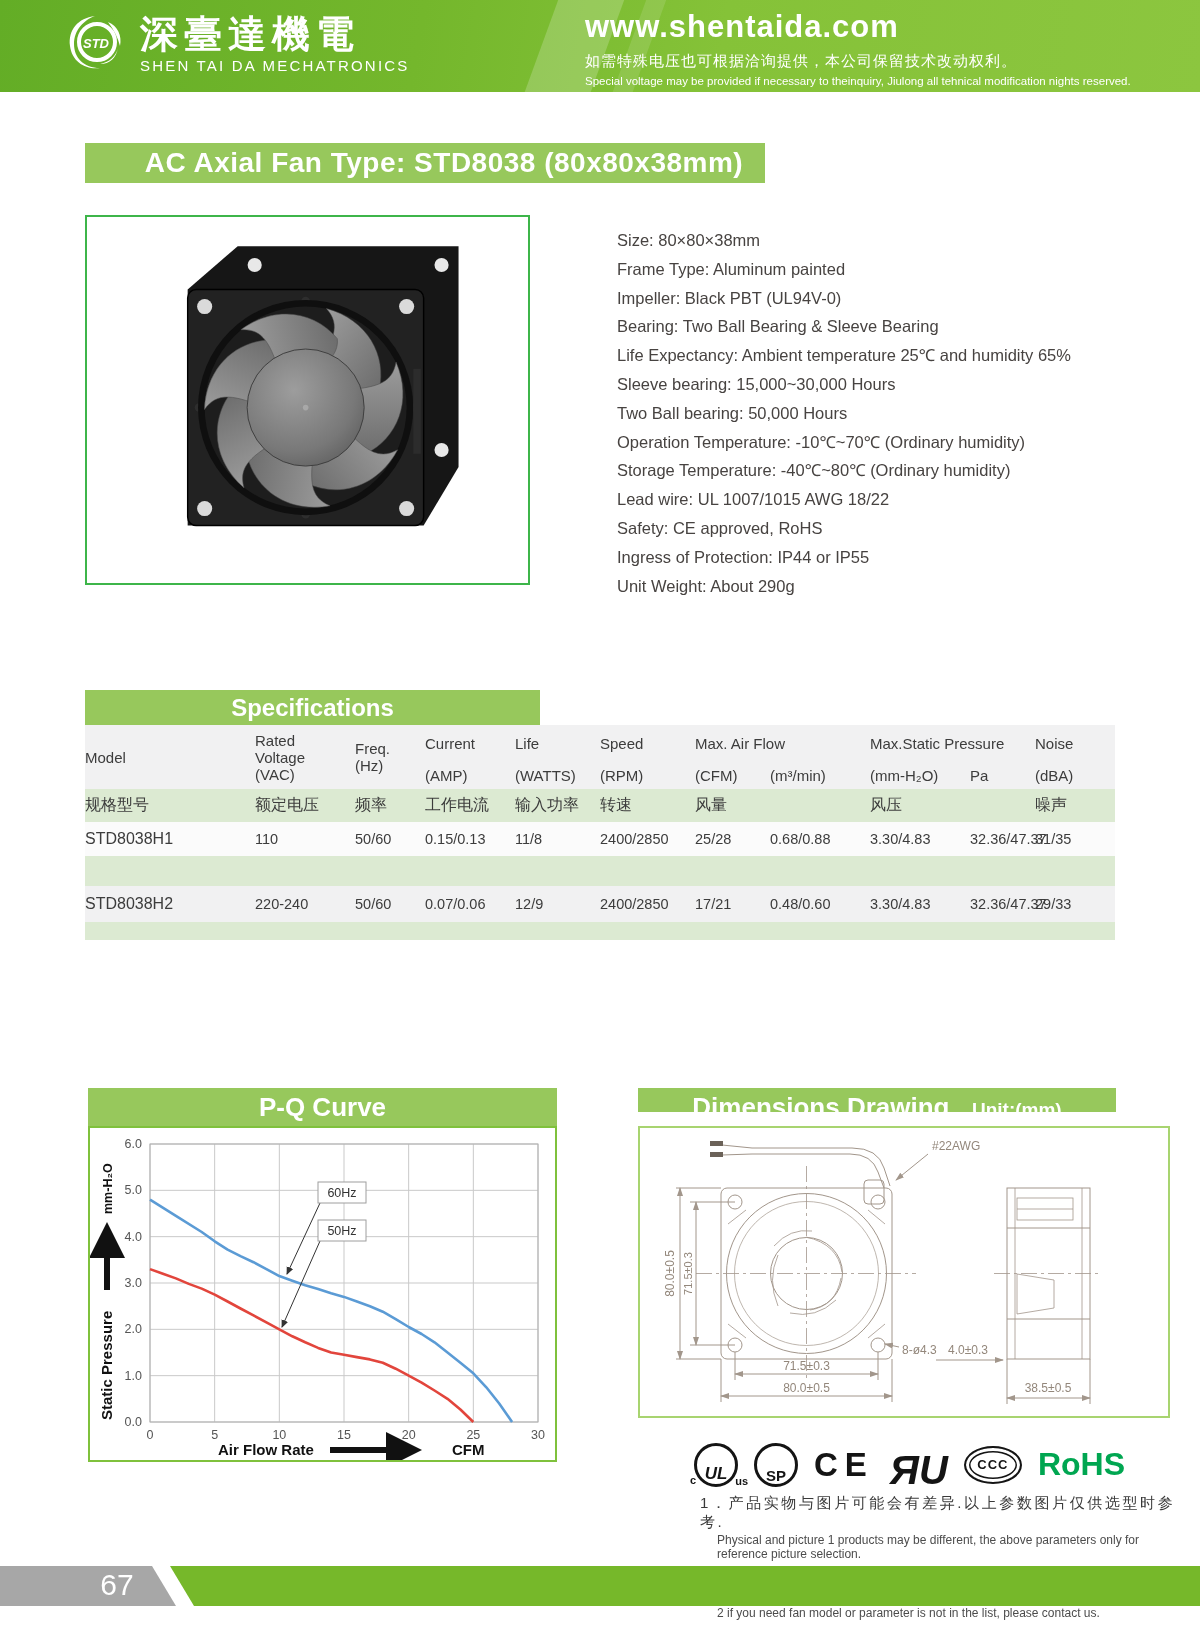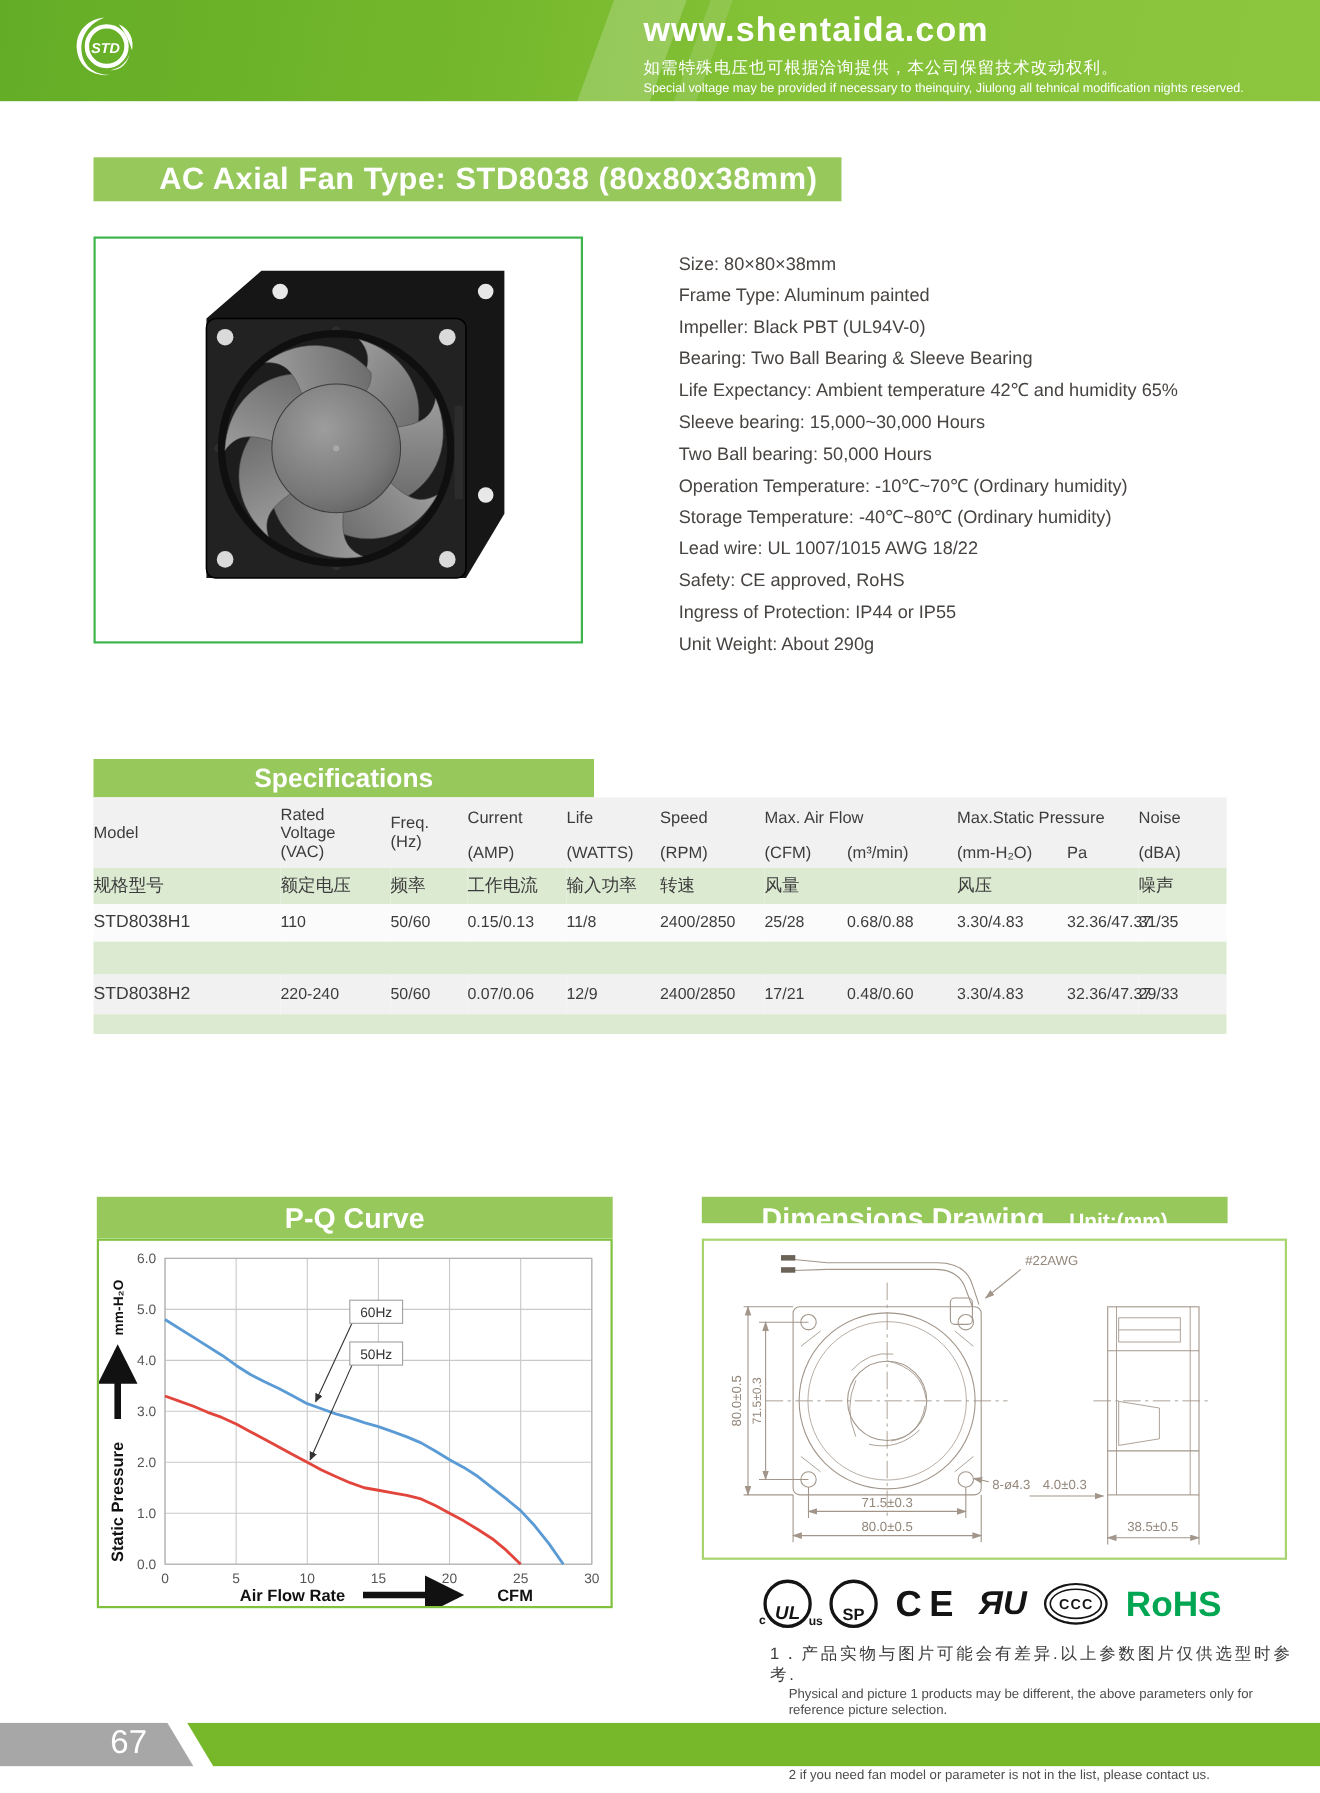--- a/index.html
+++ b/index.html
@@ -61,21 +61,21 @@
 
   
   .certs { position:absolute; left:694px; top:1436px; display:flex; align-items:center; gap:16px; color:#141414; }
   .circ { position:relative; width:44px; height:44px; border:3px solid #141414; border-radius:50%;
     display:flex; align-items:flex-end; justify-content:center; font-weight:bold; }
   .ul-main { font-size:17px; font-style:italic; font-weight:bold; }
   .ul-c { position:absolute; left:-7px; bottom:-2px; font-size:11px; font-weight:bold; }
   .ul-us { position:absolute; right:-13px; bottom:-3px; font-size:11px; font-weight:bold; }
   .csa-main { font-size:15px; font-weight:bold; }
   .ce-mark { font-size:33px; font-weight:bold; letter-spacing:7px; }
-  .ru-mark { font-size:30px; font-weight:bold; font-style:italic; }
+  .ru-mark { font-size:40px; font-weight:bold; font-style:italic;margin-top:12px; }
   .ccc-mark { width:58px; height:38px; border:2.5px solid #141414; border-radius:50%;
     display:flex; align-items:center; justify-content:center; box-shadow:inset 0 0 0 3px #fff, inset 0 0 0 4.5px #141414; }
   .ccc-txt { font-size:13px; font-weight:bold; letter-spacing:1px; }
   .rohs-mark { font-size:32px; font-weight:bold; color:#00a651; }
 
   
   .notes { position:absolute; left:700px; top:1488px; width:480px; }
   .note-cn { font-size:15px; color:#3a3a3a; letter-spacing:2.6px; margin-top:6px; }
   .note-en { font-size:12px; color:#4c4c4c; margin-left:17px; margin-top:1px; }
 
@@ -99,20 +99,24 @@
     <div class="shine s1"></div>
     <div class="shine s2"></div>
     <div class="logo-wrap">
       <svg width="62" height="62" viewBox="0 0 62 62">
         <path d="M31,4 C14,6 4,18 6,34 C8,50 22,58 36,56 C20,56 10,46 10,32 C10,18 20,8 31,4 Z" fill="#fff"></path>
         <circle cx="33" cy="30" r="18" fill="none" stroke="#fff" stroke-width="4"></circle>
         <path d="M44,10 C54,14 58,24 56,34 C54,26 50,18 44,10 Z" fill="#fff"></path>
         <path d="M36,52 C46,50 52,44 54,36 C52,46 46,52 36,52 Z" fill="#fff"></path>
         <text x="32" y="36" font-size="13" font-style="italic" font-weight="bold" fill="#fff" text-anchor="middle">STD</text>
       </svg>
+      <div>
+        <div class="company-cn">深臺達機電</div>
+        <div class="company-en">SHEN TAI DA MECHATRONICS</div>
+      </div>
     </div>
     <div class="site-block">
       <div class="site-url">www.shentaida.com</div>
       <div class="site-cn">如需特殊电压也可根据洽询提供，本公司保留技术改动权利。</div>
       <div class="site-en">Special voltage may be provided if necessary to theinquiry, Jiulong all tehnical modification nights reserved.</div>
     </div>
   </div>
 
   <div class="title-bar">AC Axial Fan  Type: STD8038 (80x80x38mm)</div>
 
@@ -171,21 +175,21 @@
       <circle cx="220" cy="191" r="3" fill="#a8a8a8"></circle>
       <rect x="334" y="150" width="8" height="90" fill="#2c2c2c"></rect>
     </svg>
   </div>
 
   <div class="features">
       <div class="feature-line">Size: 80×80×38mm</div>
       <div class="feature-line">Frame Type: Aluminum painted</div>
       <div class="feature-line">Impeller: Black PBT (UL94V-0)</div>
       <div class="feature-line">Bearing: Two Ball Bearing &amp; Sleeve Bearing</div>
-      <div class="feature-line">Life Expectancy: Ambient temperature 42℃ and humidity 65%</div>
+      <div class="feature-line">Life Expectancy: Ambient temperature 25℃ and humidity 65%</div>
       <div class="feature-line">Sleeve bearing: 15,000~30,000 Hours</div>
       <div class="feature-line">Two Ball bearing: 50,000 Hours</div>
       <div class="feature-line">Operation Temperature: -10℃~70℃ (Ordinary humidity)</div>
       <div class="feature-line">Storage Temperature: -40℃~80℃ (Ordinary humidity)</div>
       <div class="feature-line">Lead wire: UL 1007/1015 AWG 18/22</div>
       <div class="feature-line">Safety: CE approved, RoHS</div>
       <div class="feature-line">Ingress of Protection: IP44 or IP55</div>
       <div class="feature-line">Unit Weight: About 290g</div>
     </div>
 

